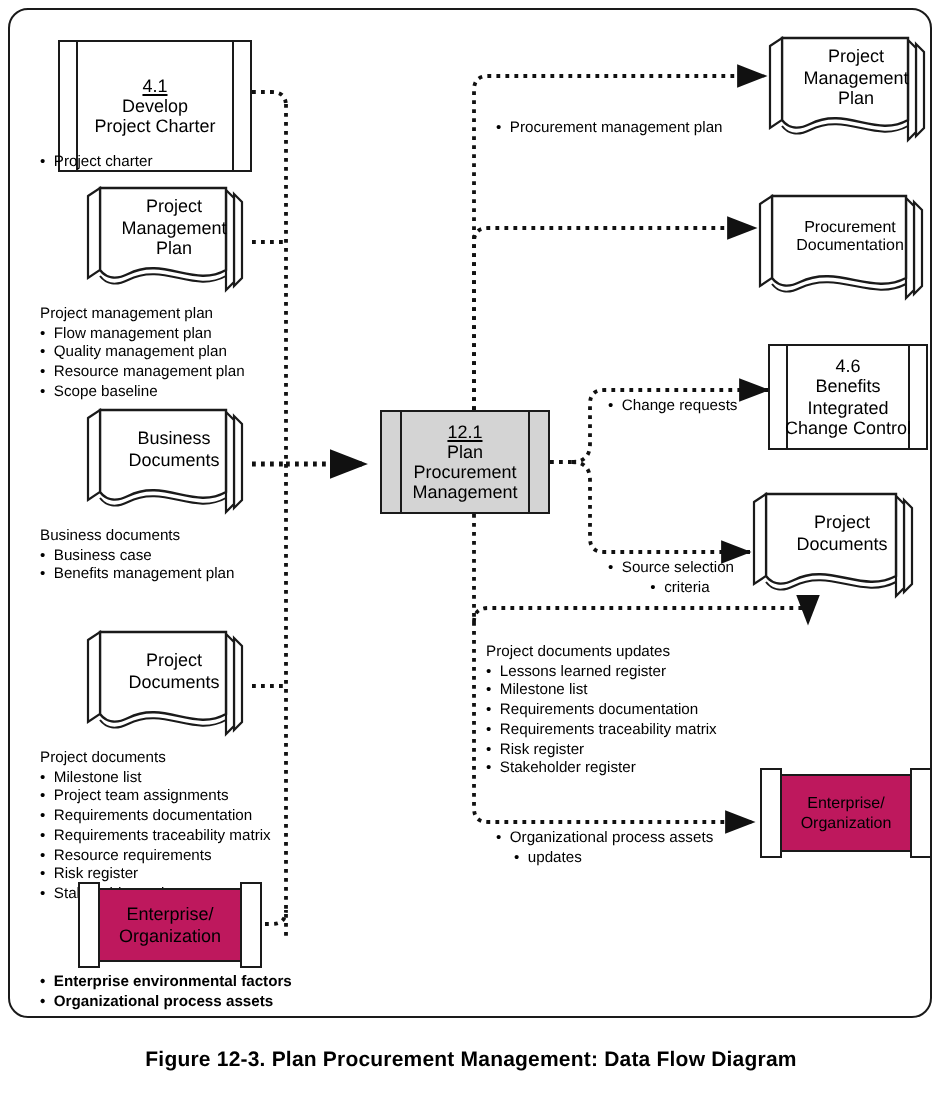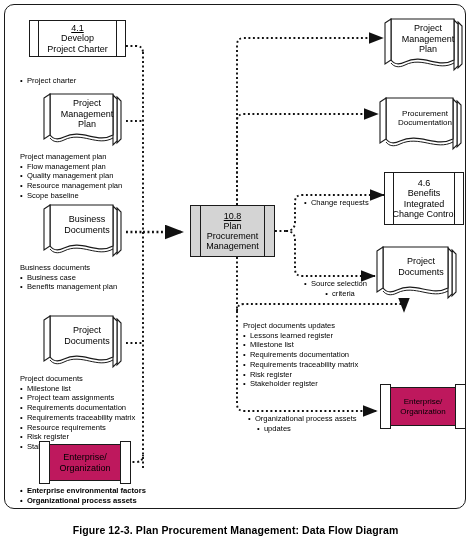--- a/index.html
+++ b/index.html
@@ -94,21 +94,21 @@
 
       <path d="M275,231 L286,231"></path>
       <path d="M286,231 Q295,231 295,222 L295,202 Q295,195 302,195 L384,195" marker-end="url(#ah)"></path>
       <path d="M286,231 Q295,231 295,240 L295,269 Q295,276 302,276 L375,276" marker-end="url(#ah)"></path>
 
       <path d="M237,257 L237,404 Q237,411 244,411 L377,411" marker-end="url(#ah)"></path>
       <path d="M237,311 Q237,304 244,304 L404,304 L404,312" marker-end="url(#ah)"></path>
     </g>
   </svg>
 
-  <div class="node proc t9" style="left:29px;top:20px;width:97px;height:37px;">
+  <div class="node proc t9" style="left:29px;top:20px;width:97px;height:66px;">
     <span class="inner" style="left:8px;"></span>
     <span class="inner" style="right:8px;"></span>
     <div class="proc-text">
       <span class="proc-num">4.1</span>
       <span>Develop</span><br>
       <span>Project Charter</span>
     </div>
   </div>
   <div class="lbl t75" style="left:20px;top:76px;">
     <span class="bl">Project charter</span>
@@ -195,21 +195,21 @@
   </div>
   <div class="lbl t75" style="left:20px;top:486px;font-weight:bold;">
     <span class="bl">Enterprise environmental factors</span>
     <span class="bl">Organizational process assets</span>
   </div>
 
   <div class="node proc shaded t9" style="left:190px;top:205px;width:85px;height:52px;">
     <span class="inner" style="left:9px;"></span>
     <span class="inner" style="right:9px;"></span>
     <div class="proc-text">
-      <span class="proc-num">10.8</span>
+      <span class="proc-num">12.1</span>
       <span>Plan</span><br>
       <span>Procurement</span><br>
       <span>Management</span>
     </div>
   </div>
 
   <div class="node doc" style="left:383px;top:17px;width:84px;height:58px;">
     <svg width="84" height="58" viewBox="0 0 84 58">
       <path d="M75,5 L79,9 L79,47 L75,51 z" fill="#fff" stroke="#1a1a1a" stroke-width="1.1"></path>
       <path d="M71,3 L75,7 L75,49 L71,53 z" fill="#fff" stroke="#1a1a1a" stroke-width="1.1"></path>
@@ -217,20 +217,23 @@
       <path d="M8,46 C11,50 16,51 22,48 C40,39 55,55 71,46" fill="none" stroke="#1a1a1a" stroke-width="1"></path>
       <path d="M2,6 L8,2 L8,43 L2,47 z" fill="#fff" stroke="#1a1a1a" stroke-width="1.1"></path>
     </svg>
     <div class="doc-text t9" style="height:44px;padding-left:6px;">
       <div>
         <span>Project</span><br>
         <span>Management</span><br>
         <span>Plan</span>
       </div>
     </div>
+  </div>
+  <div class="lbl t75" style="left:248px;top:59px;">
+    <span class="bl">Procurement management plan</span>
   </div>
 
   <div class="node doc" style="left:378px;top:96px;width:88px;height:58px;">
     <svg width="88" height="58" viewBox="0 0 88 58">
       <path d="M79,5 L83,9 L83,47 L79,51 z" fill="#fff" stroke="#1a1a1a" stroke-width="1.1"></path>
       <path d="M75,3 L79,7 L79,49 L75,53 z" fill="#fff" stroke="#1a1a1a" stroke-width="1.1"></path>
       <path d="M8,2 L75,2 L75,43 C58,52 41,36 22,45 C16,48 11,47 8,43 z" fill="#fff" stroke="#1a1a1a" stroke-width="1.2"></path>
       <path d="M8,46 C11,50 16,51 22,48 C41,39 58,55 75,46" fill="none" stroke="#1a1a1a" stroke-width="1"></path>
       <path d="M2,6 L8,2 L8,43 L2,47 z" fill="#fff" stroke="#1a1a1a" stroke-width="1.1"></path>
     </svg>

